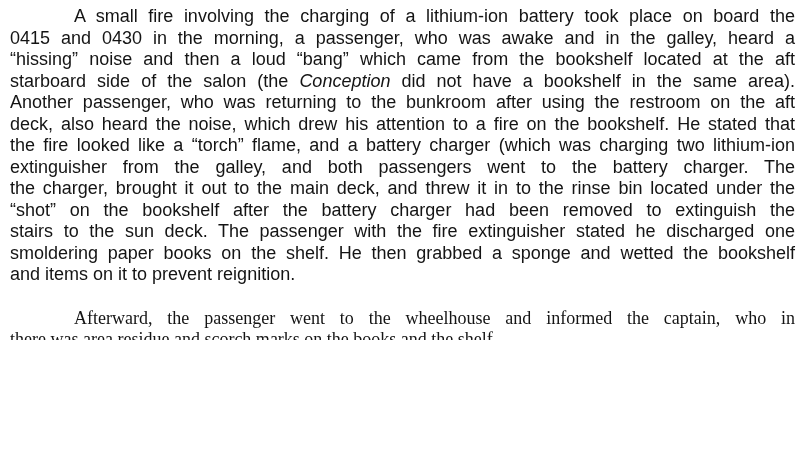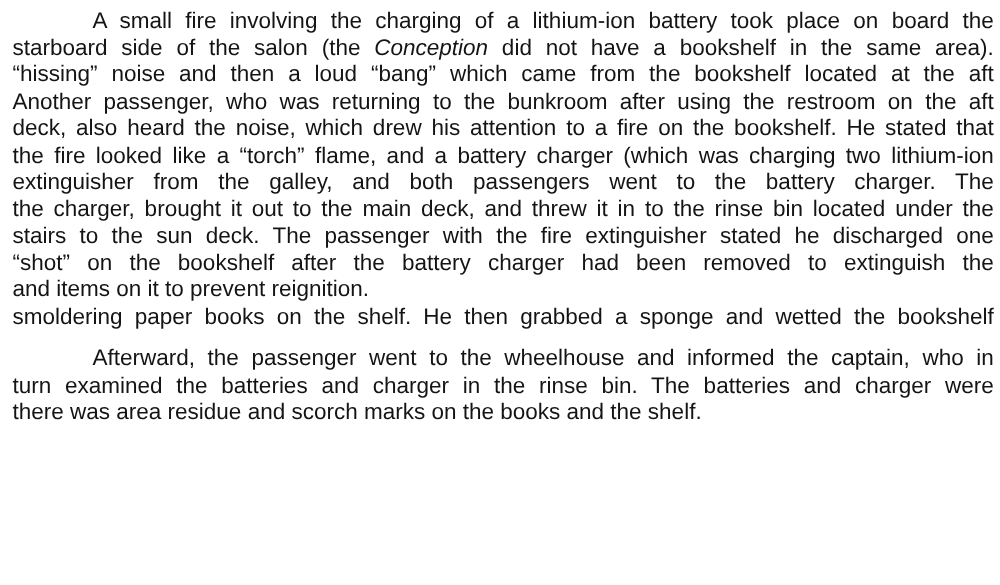--- a/index.html
+++ b/index.html
@@ -19,21 +19,22 @@
     font-size: 18px;
     line-height: 21.5px;
     color: #141414;
     -webkit-font-smoothing: antialiased;
   }
   .paragraph {
     margin: 0;
     padding: 0;
   }
   .paragraph + .paragraph {
-    margin-top: 12px;
+    margin-top: 22px;
+    font-family: Liberation Serif, serif;
   }
   .line {
     text-align: justify;
     text-align-last: justify;
     white-space: normal;
   }
   .line.first {
     padding-left: 64px;
   }
   .line.last {
@@ -46,31 +47,31 @@
     font-style: normal;
   }
 </style>
 </head>
 <body>
 
 <div class="page">
   <div id="doc-body">
       <div class="paragraph">
         <div class="line first"><span class="seg-regular">A small fire involving the charging of a lithium-ion battery took place on board the</span></div>
+        <div class="line"><span class="seg-regular">0415 and 0430 in the morning, a passenger, who was awake and in the galley, heard a</span></div>
+        <div class="line"><span class="seg-regular">“hissing” noise and then a loud “bang” which came from the bookshelf located at the aft</span></div>
         <div class="line"><span class="seg-regular">starboard side of the salon (the </span><span class="seg-italic">Conception</span><span class="seg-regular"> did not have a bookshelf in the same area).</span></div>
-        <div class="line"><span class="seg-regular">“hissing” noise and then a loud “bang” which came from the bookshelf located at the aft</span></div>
         <div class="line"><span class="seg-regular">Another passenger, who was returning to the bunkroom after using the restroom on the aft</span></div>
         <div class="line"><span class="seg-regular">deck, also heard the noise, which drew his attention to a fire on the bookshelf. He stated that</span></div>
         <div class="line"><span class="seg-regular">the fire looked like a “torch” flame, and a battery charger (which was charging two lithium-ion</span></div>
         <div class="line"><span class="seg-regular">extinguisher from the galley, and both passengers went to the battery charger. The</span></div>
         <div class="line"><span class="seg-regular">the charger, brought it out to the main deck, and threw it in to the rinse bin located under the</span></div>
+        <div class="line"><span class="seg-regular">“shot” on the bookshelf after the battery charger had been removed to extinguish the</span></div>
         <div class="line"><span class="seg-regular">stairs to the sun deck. The passenger with the fire extinguisher stated he discharged one</span></div>
-        <div class="line"><span class="seg-regular">“shot” on the bookshelf after the battery charger had been removed to extinguish the</span></div>
+        <div class="line"><span class="seg-regular">smoldering paper books on the shelf. He then grabbed a sponge and wetted the bookshelf</span></div>
         <div class="line last"><span class="seg-regular">and items on it to prevent reignition.</span></div>
-        <div class="line"><span class="seg-regular">smoldering paper books on the shelf. He then grabbed a sponge and wetted the bookshelf</span></div>
       </div>
       <div class="paragraph">
         <div class="line first"><span class="seg-regular">Afterward, the passenger went to the wheelhouse and informed the captain, who in</span></div>
-        <div class="line"><span class="seg-regular">turn examined the batteries and charger in the rinse bin. The batteries and charger were</span></div>
         <div class="line last"><span class="seg-regular">there was area residue and scorch marks on the books and the shelf.</span></div>
       </div>
     </div>
 </div>
 
 </body></html>

